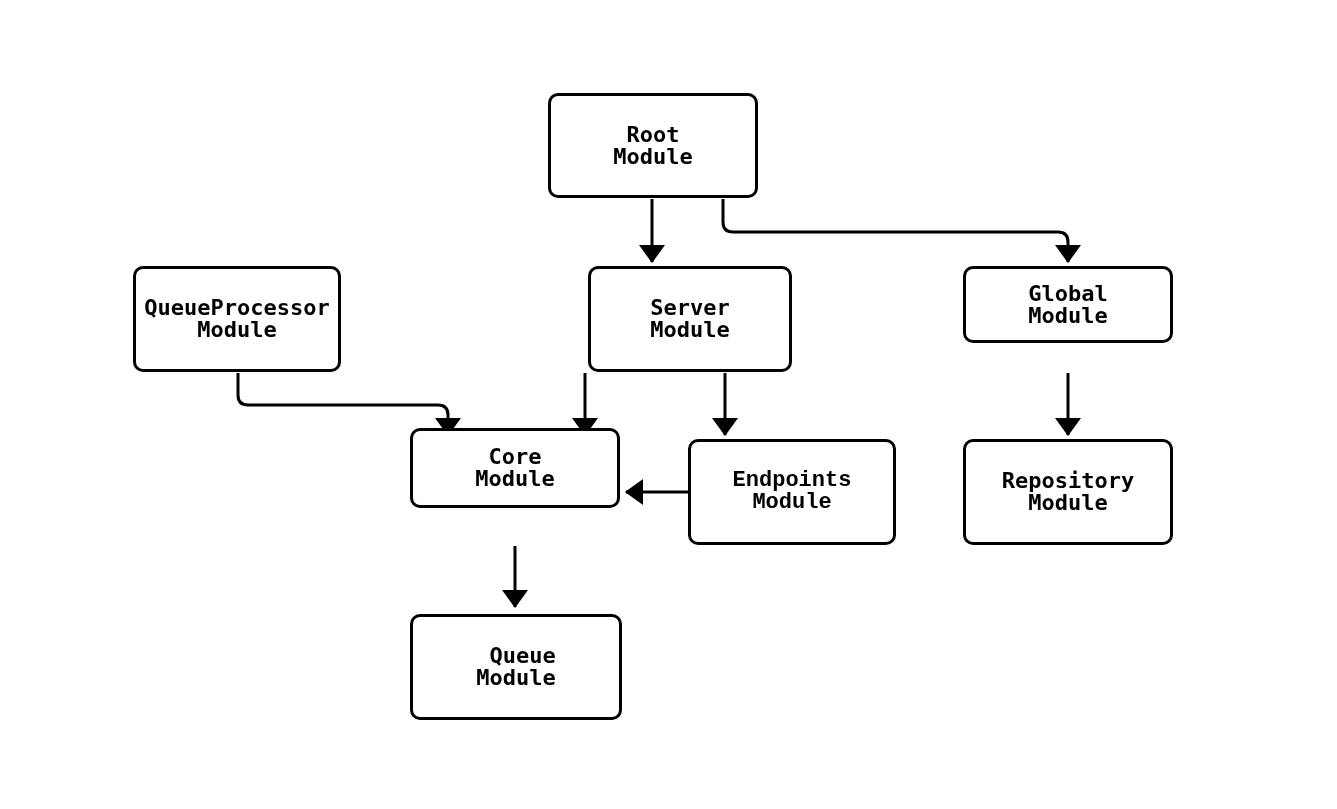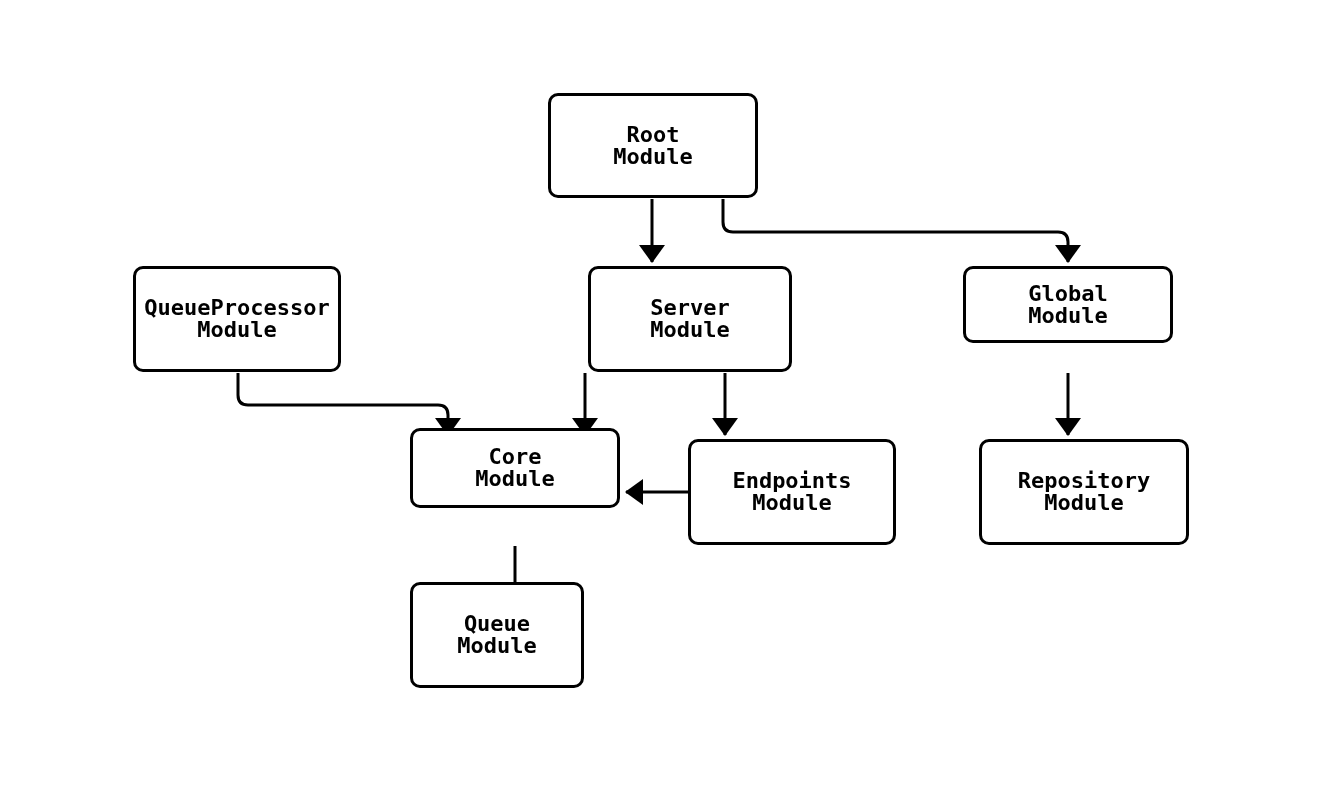--- a/index.html
+++ b/index.html
@@ -81,28 +81,28 @@
   <div class="node" style="left:963px; top:266px; width:210px; height:77px;">
     <span class="node-label">Global
 Module</span>
   </div>
 
   <div class="node" style="left:410px; top:428px; width:210px; height:80px;">
     <span class="node-label">Core
 Module</span>
   </div>
 
-  <div class="node" style="left:688px; top:439px; width:208px; height:106px;">
+  <div class="node" style="left:688px; top:439px; width:208px; height:106px;font-family:Liberation Mono, monospace;">
     <span class="node-label">Endpoints
 Module</span>
   </div>
 
-  <div class="node" style="left:963px; top:439px; width:210px; height:106px;margin-left:16px;">
+  <div class="node" style="left:963px; top:439px; width:210px; height:106px;">
     <span class="node-label">Repository
 Module</span>
   </div>
 
-  <div class="node" style="left:410px; top:582px; width:174px; height:106px;">
+  <div class="node" style="left:410px; top:614px; width:212px; height:106px;text-align:right;">
     <span class="node-label">Queue
 Module</span>
   </div>
 
 </div>
 
 </body></html>

